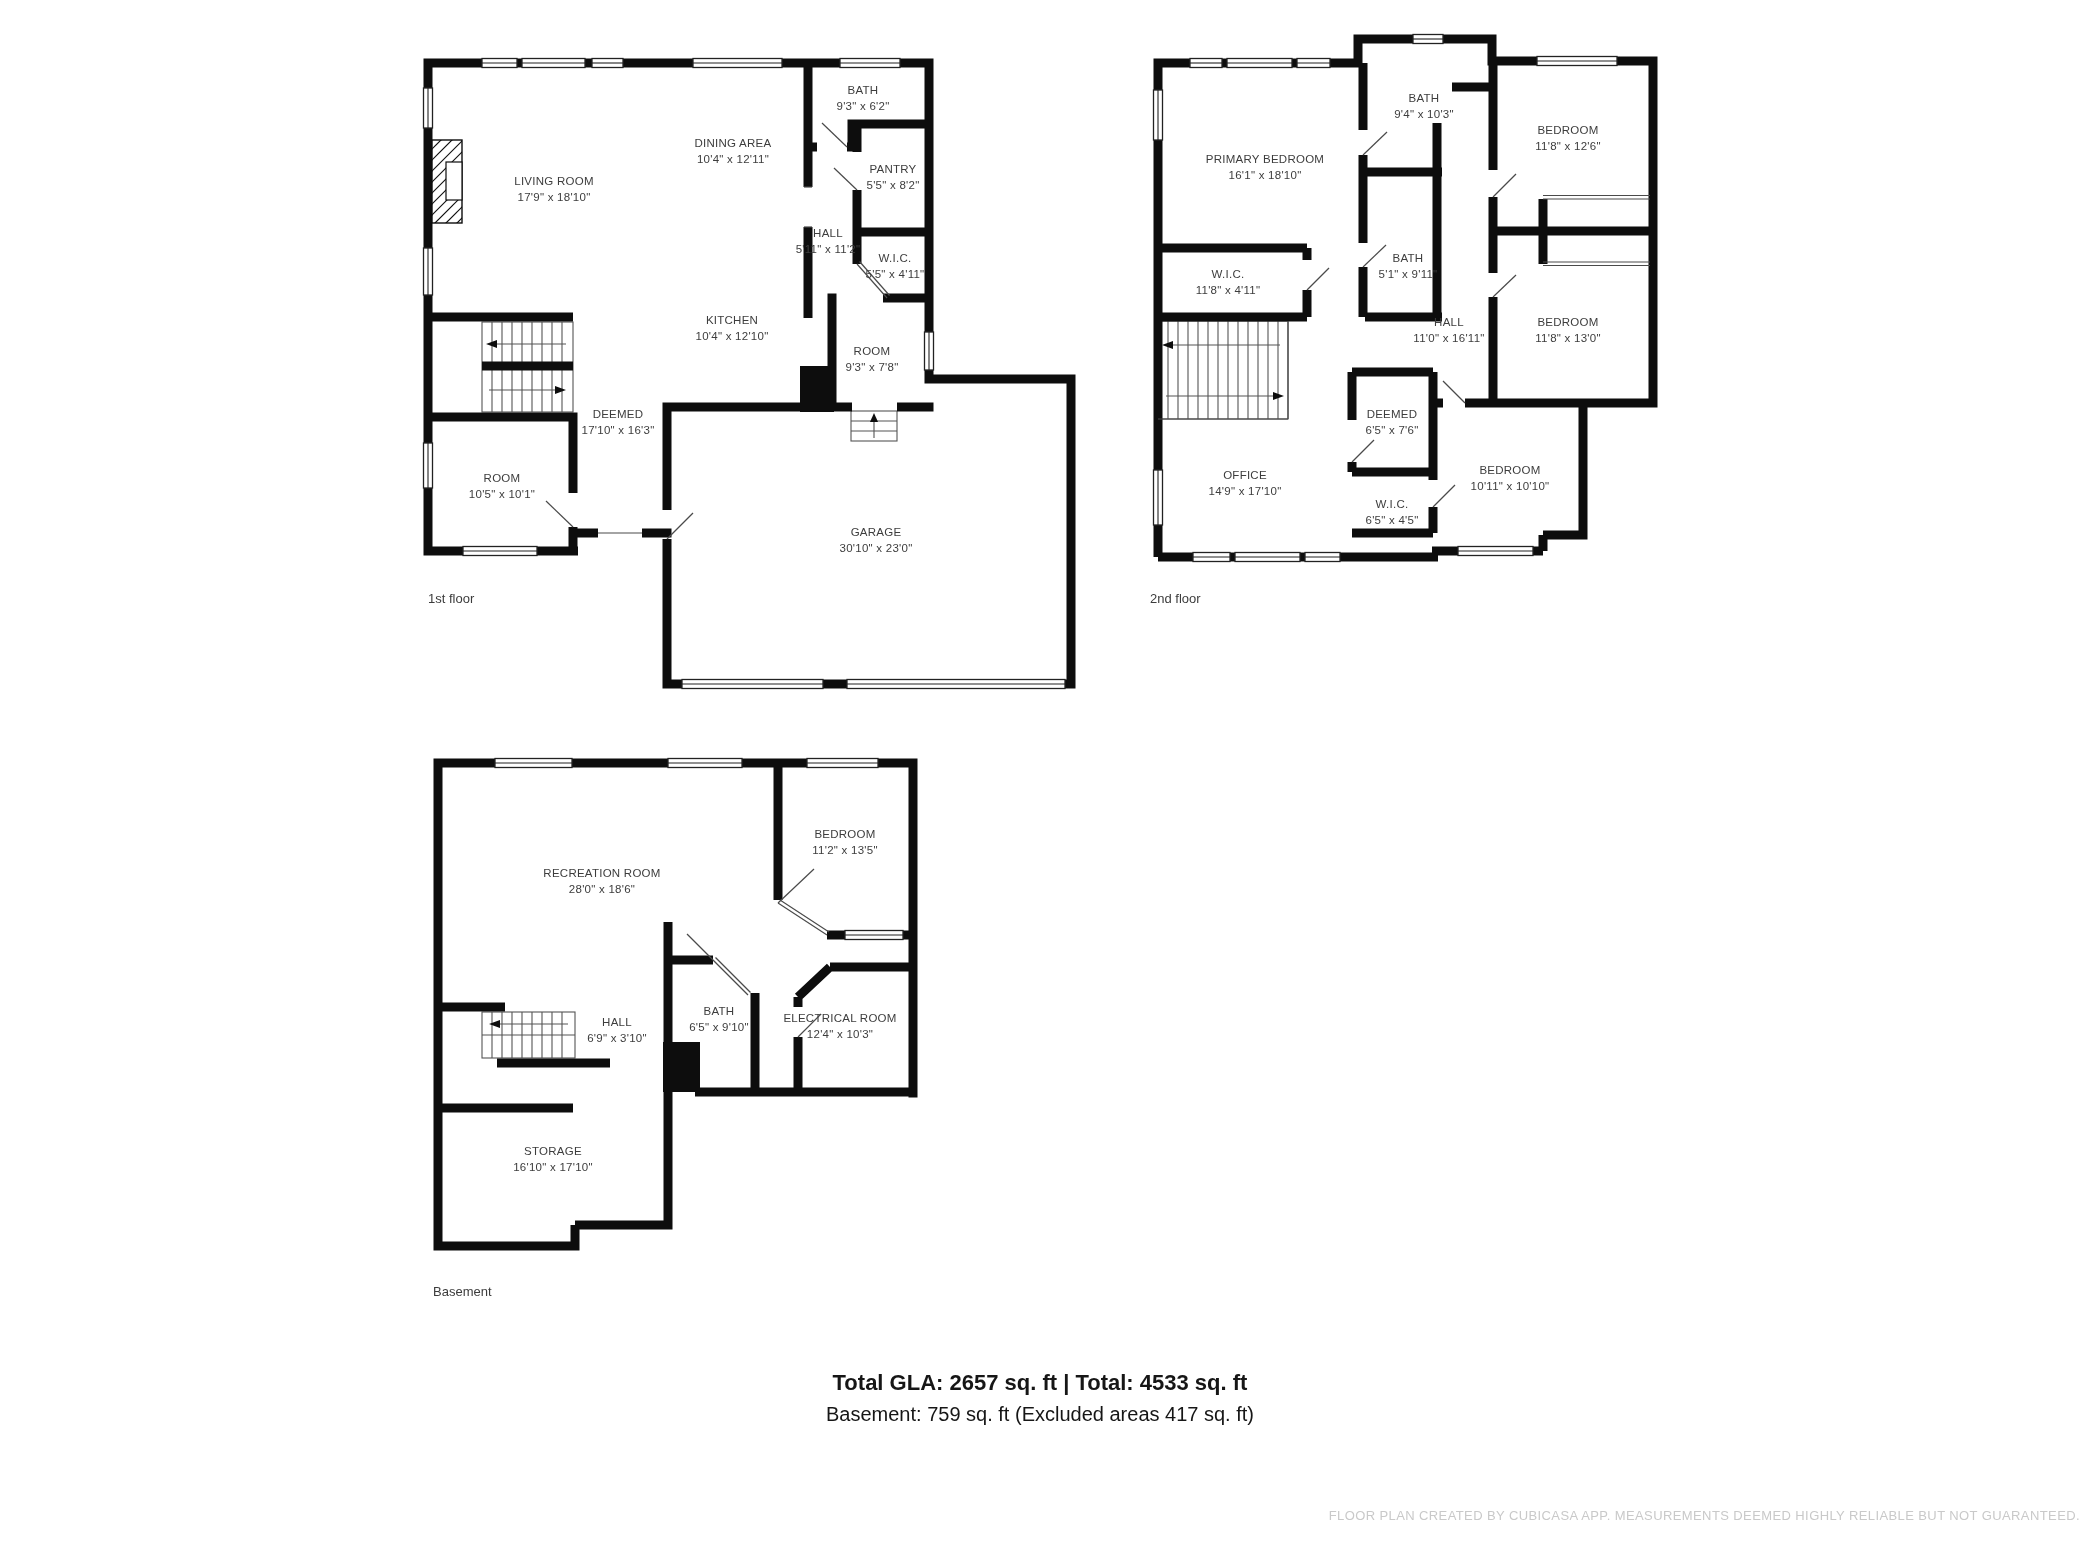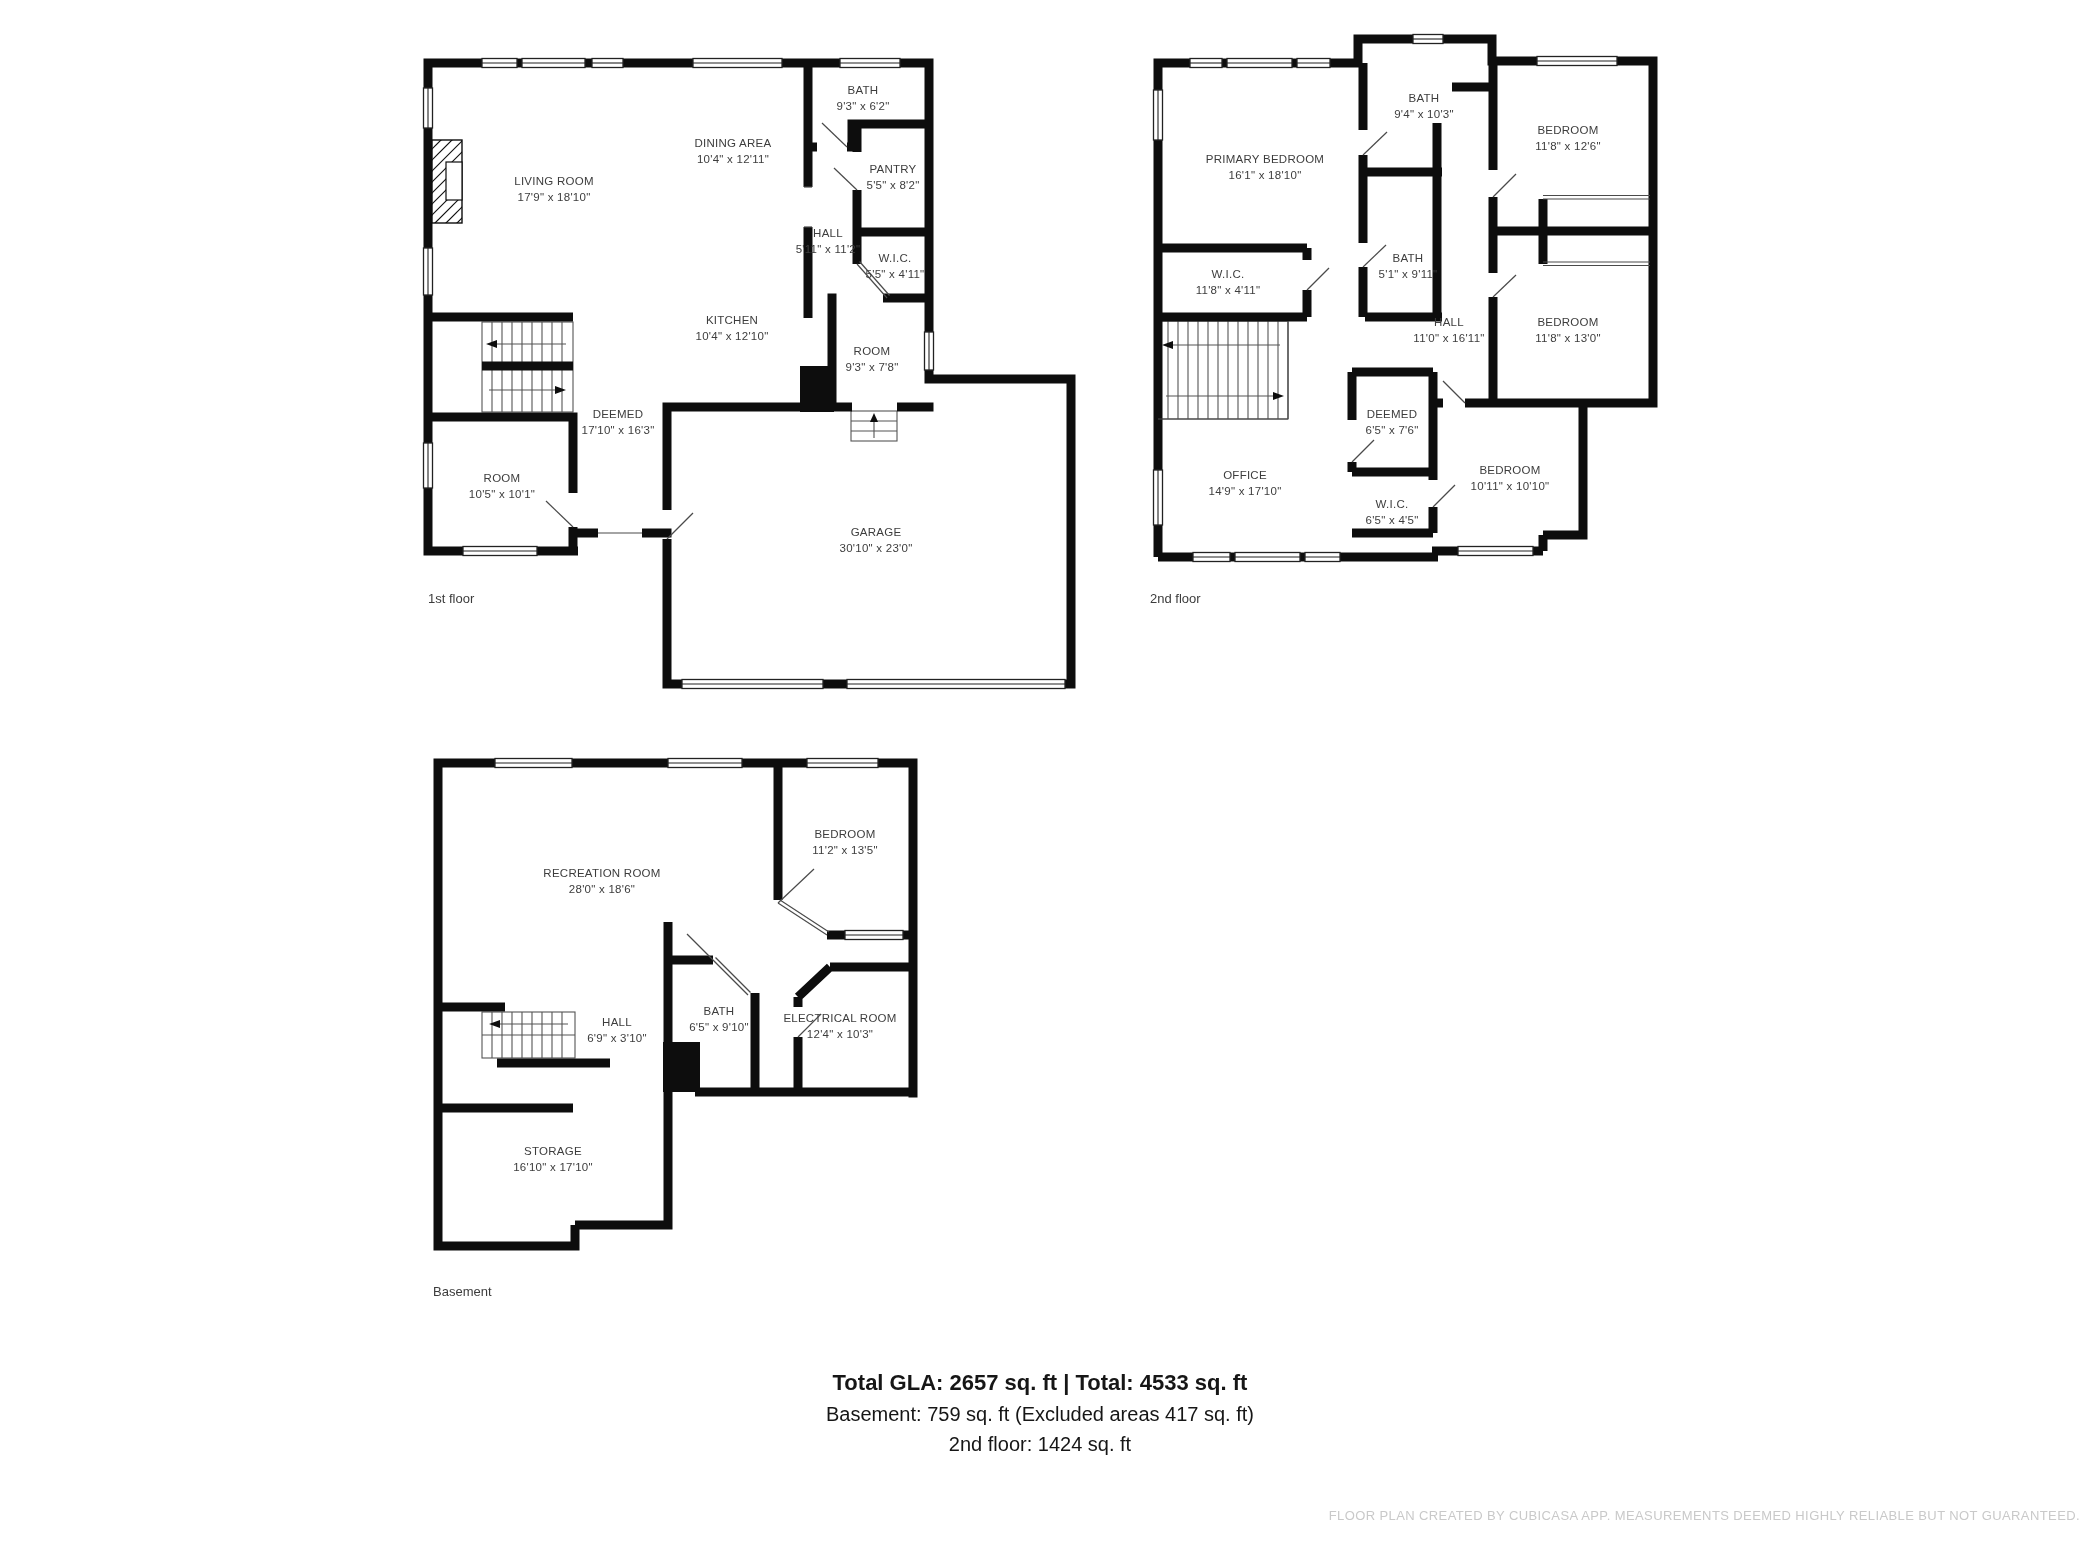--- a/index.html
+++ b/index.html
@@ -375,16 +375,15 @@
   <div class="room-label" style="left:128px;top:414px">
     <span>STORAGE</span>
     <span>16'10" x 17'10"</span>
   </div>
 </div>
 <div class="sheet-label" style="left:433px;top:1284px">Basement</div>
 
 <div class="summary">
   <div class="l1">Total GLA: 2657 sq. ft | Total: 4533 sq. ft</div>
   <div class="l">Basement: 759 sq. ft (Excluded areas 417 sq. ft)</div>
-  <div class="l">2nd floor: 1424 sq. ft</div>
 </div>
 
 <div class="footer">FLOOR PLAN CREATED BY CUBICASA APP. MEASUREMENTS DEEMED HIGHLY RELIABLE BUT NOT GUARANTEED.</div>
 
 </body></html>

